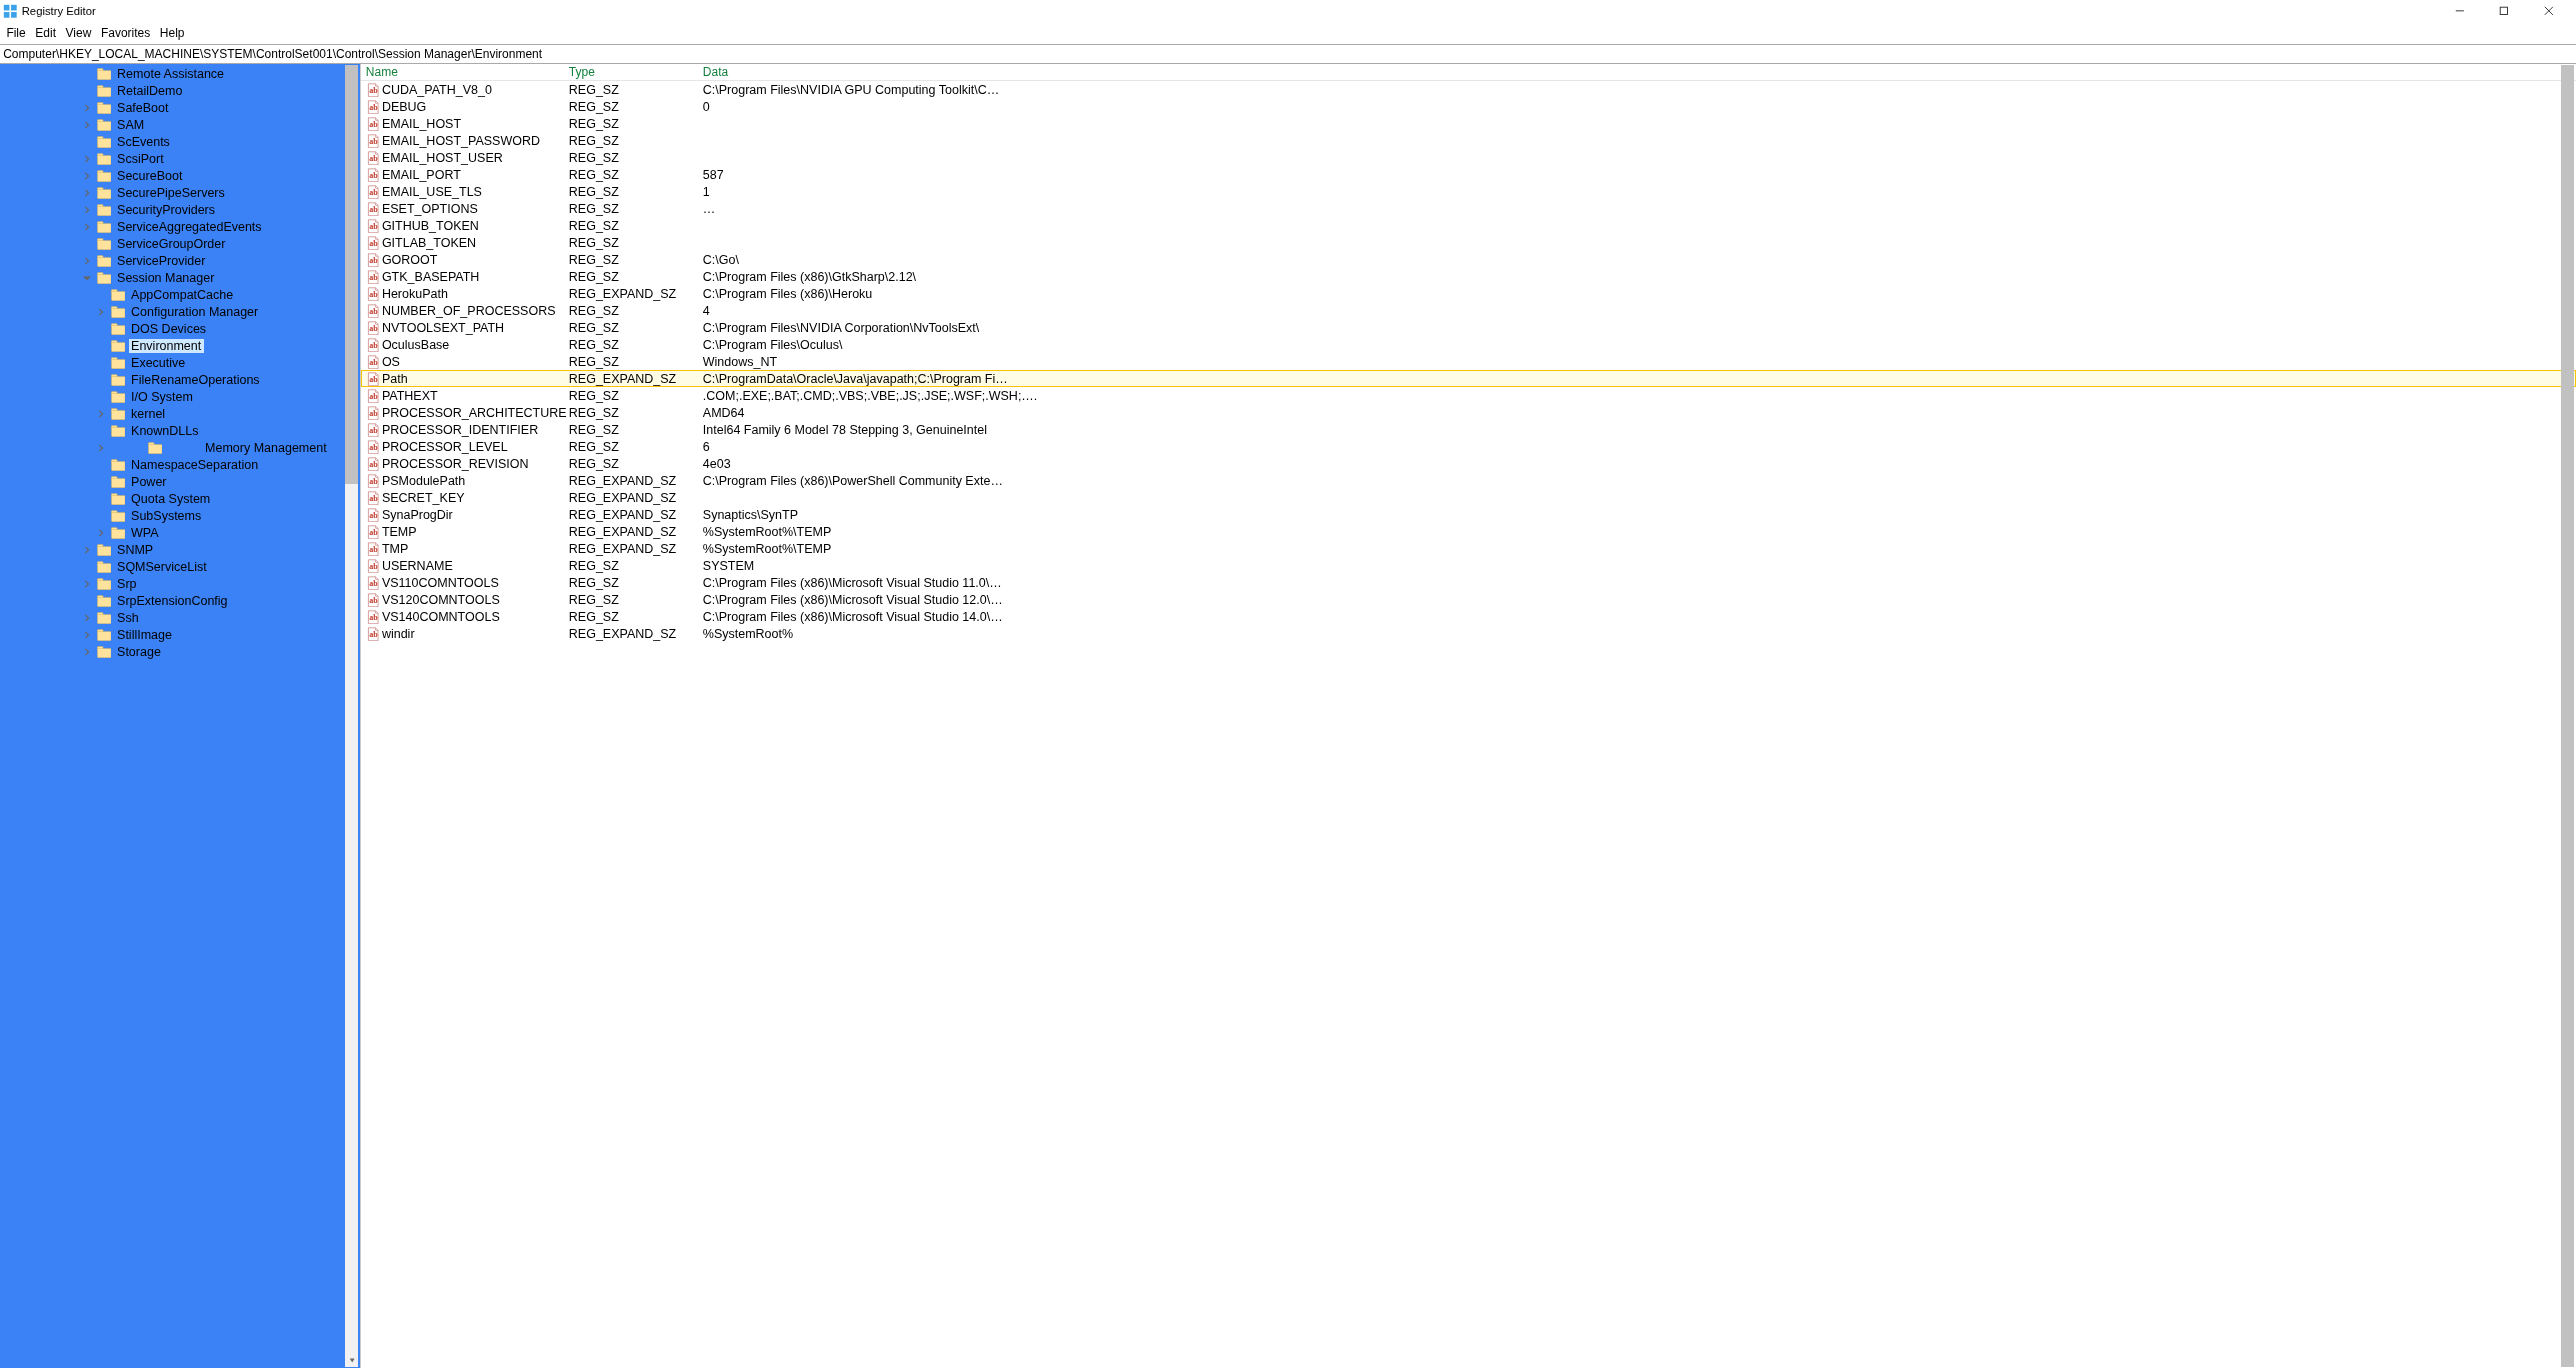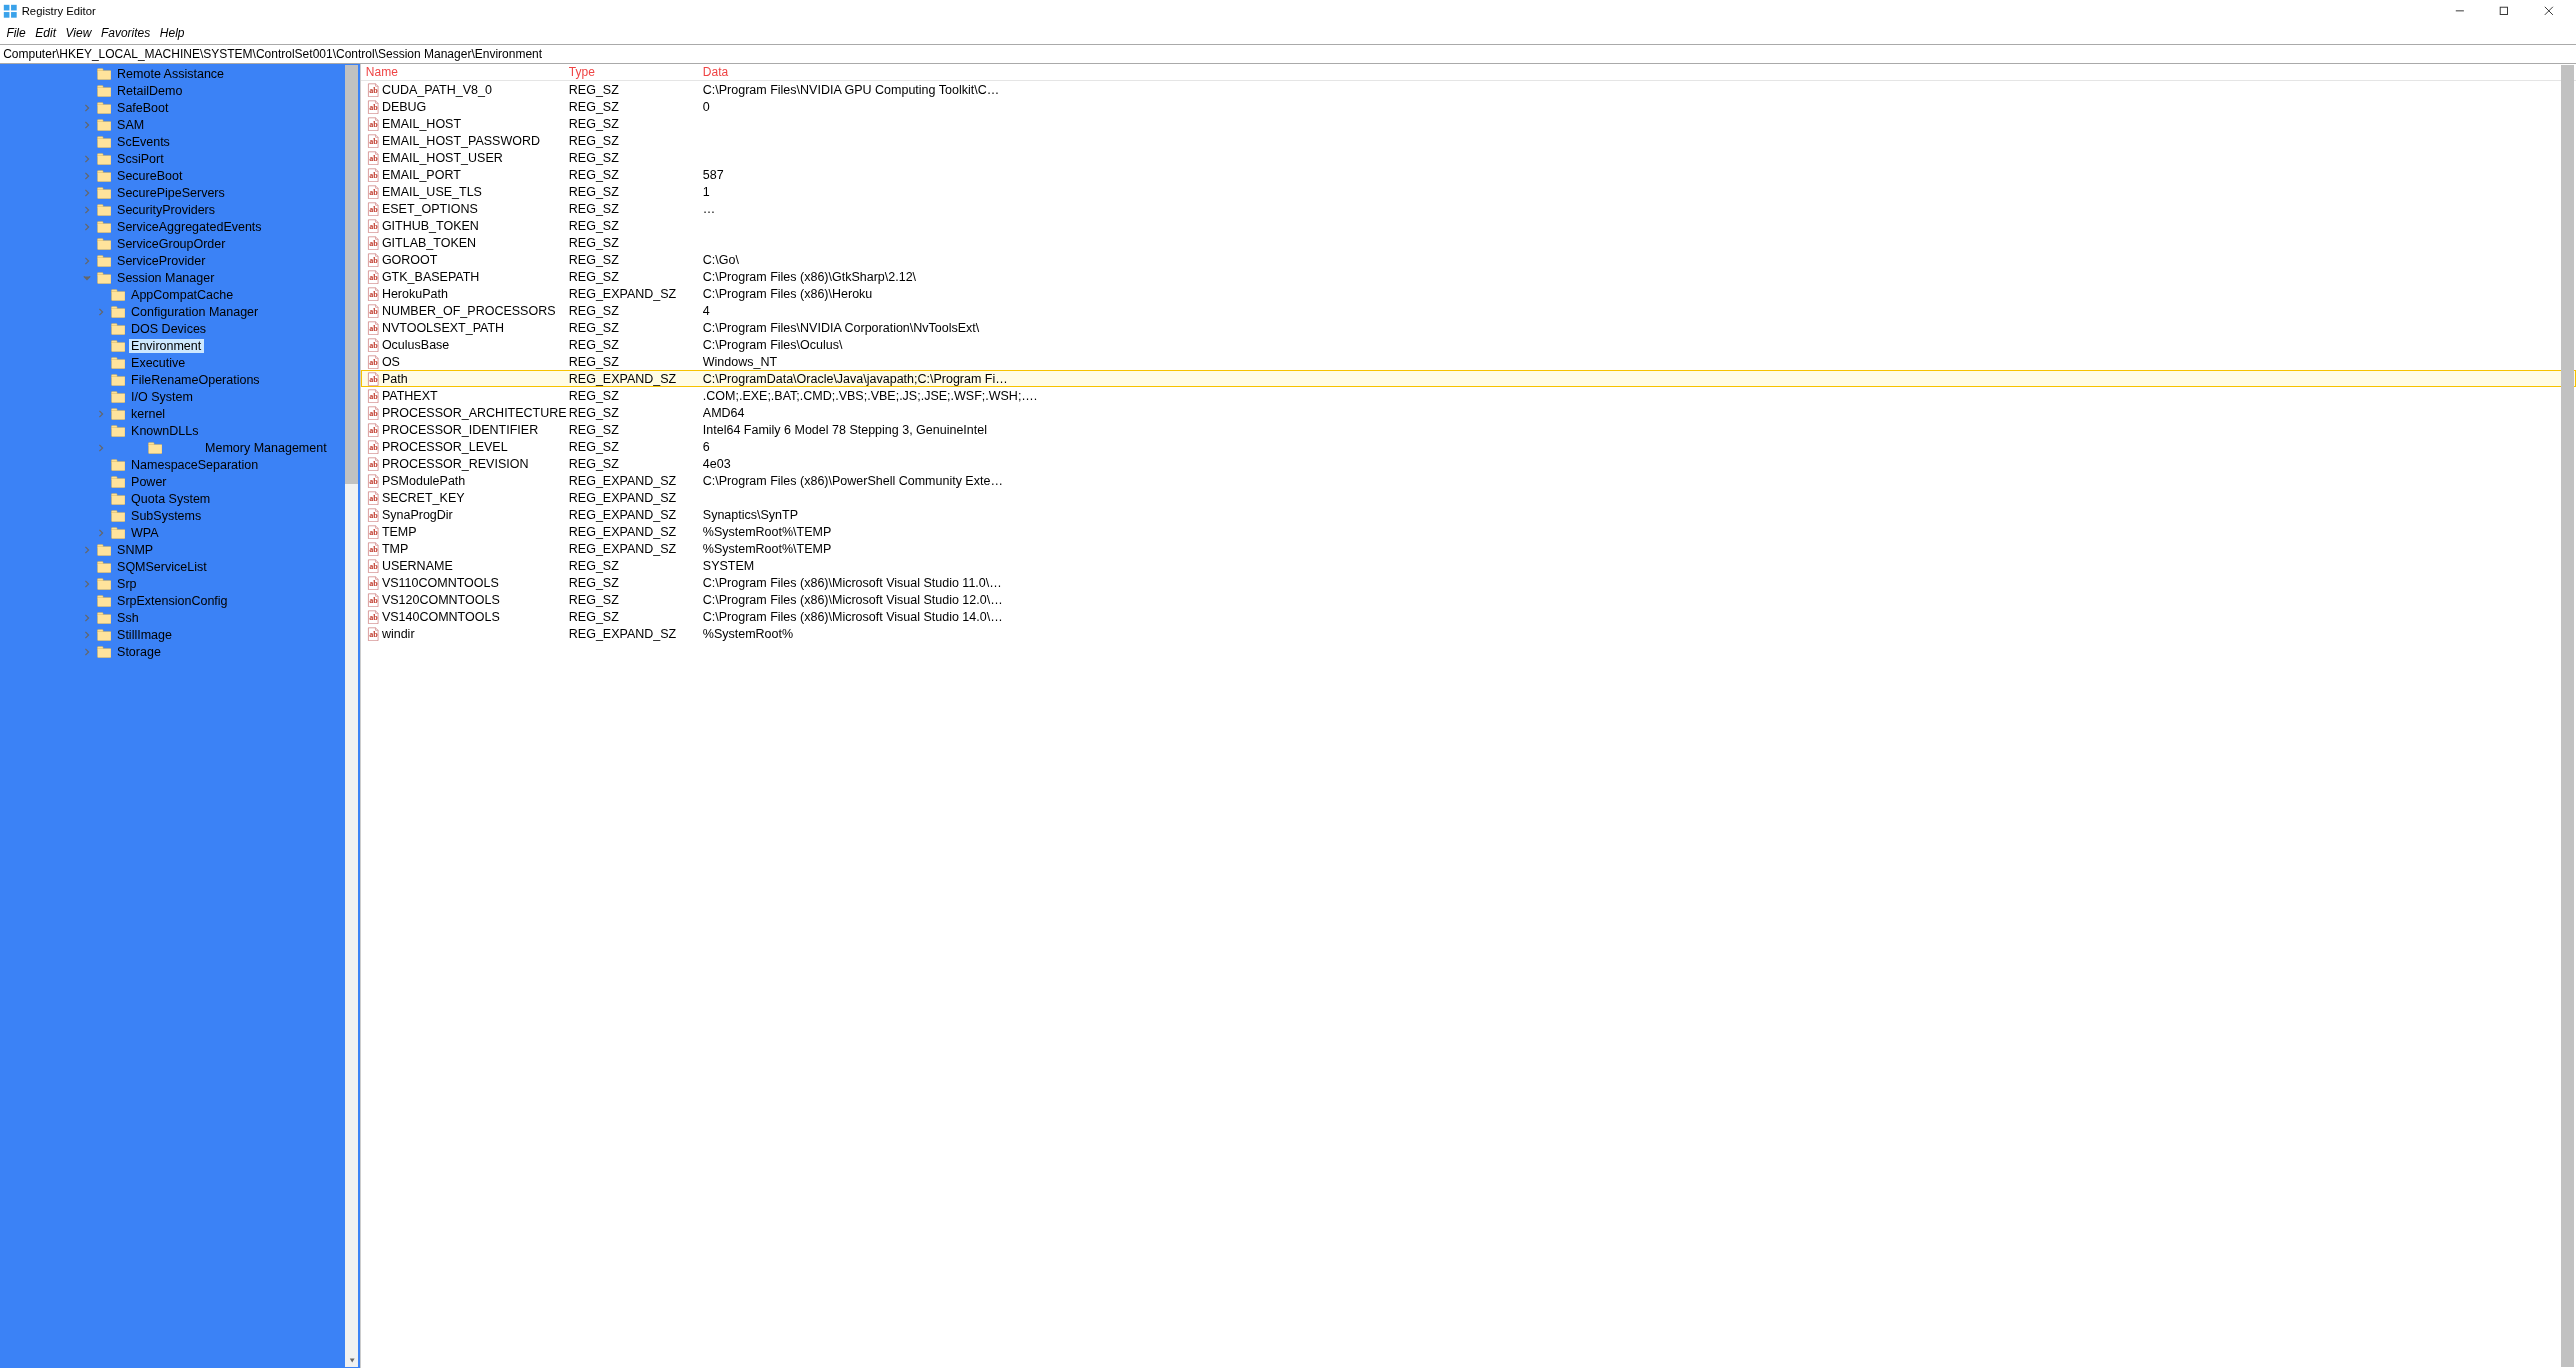--- a/index.html
+++ b/index.html
@@ -5,21 +5,21 @@
     * { box-sizing: border-box; margin: 0; padding: 0; }
     body { font-family: "Segoe UI", Tahoma, sans-serif; font-size: 12.5px; background: #fff; color: #000; user-select: none; }
 
     .title-bar { display: flex; align-items: center; height: 22.5px; padding: 0 3.2px; border-bottom: 0px solid #ccc; }
     .title-bar .icon { width: 14.5px; height: 14.5px; margin-right: 4px; }
     .title-bar .title { flex: 1; font-size: 11.3px; }
     .title-ctrls { display: flex; gap: 9.7px; padding-right: 6.4px; }
     .title-ctrls .ctrl { width: 35px; height: 19.3px; display: flex; align-items: center; justify-content: center; cursor: pointer; }
     .title-ctrls .ctrl svg { width: 9.7px; height: 9.7px; stroke: #333; stroke-width: 1.2; fill: none; }
 
-    .menu-bar { display: flex; gap: 3.2px; padding: 2.4px 3.2px 2.4px 3.2px; font-size: 12px; font-style: italic; }
+    .menu-bar { display: flex; gap: 3.2px; padding: 2.4px 3.2px 2.4px 3.2px; font-size: 12px; }
     .menu-bar .menu-item { padding: 1.6px 3.2px; cursor: pointer; }
 
     .address-bar { border-top: 0.8px solid #aaa; border-bottom: 0.8px solid #aaa; padding: 1.6px 3.2px; font-size: 12px; }
 
     .content { display: flex; height: calc(100vh - 22.5px - 21px - 20px); }
     .tree-pane { width: 361px; border-right: 0.8px solid #ccc; position: relative; overflow: hidden; background:#3b82f6; padding-left: 4.8px;}
     .tree-list { position: relative; padding-top: 1.6px; }
     .tree-row { display: flex; align-items: center; height: 17px; cursor: pointer; white-space: nowrap; }
     .tree-expander { width: 13px; height: 13px; display: flex; align-items: center; justify-content: center; }
     .tree-expander svg { width: 8px; height: 8px; stroke: #666; stroke-width: 1.5; fill: none; }
@@ -31,21 +31,21 @@
     .tree-label.selected { background: #cde8ff; }
     .tree-scroll { position: absolute; right: 1.6px; top: 1.6px; bottom: 1.6px; width: 13px; background: #f1f1f1; }
     .tree-scroll-thumb { position: absolute; left: 0; right: 0; top: 0; height: 419px; background: #c1c1c1; }
     .tree-scroll-arrow { position: absolute; left:0; right:0; height:13px; display:flex; align-items:center; justify-content:center; }
     .tree-scroll-arrow svg { width:6.4px; height:6.4px; fill:#666; }
 
     .list-pane { flex: 1; position: relative; overflow: hidden; }
     .list-scroll { position: absolute; right: 1.6px; top: 1.6px; bottom: 1.6px; width: 13px; background: #f1f1f1; }
     .list-scroll-thumb { position: absolute; left: 0; right: 0; top: 0; height: 100%; background: #c1c1c1; }
     .list-header { display: flex; border-bottom: 0.8px solid #e5e5e5; height: 17.7px; align-items: center; padding-left: 4.8px;}
-    .list-header .col { font-size: 12px; color: #ef4444; }
+    .list-header .col { font-size: 12px; color: #15803d; }
     .list-body { }
     .list-row { display: flex; align-items: center; height: 17px; padding-left: 4.8px; white-space: nowrap; }
     .list-row.highlight { outline: 1.6px solid #f7c200; outline-offset: -1.6px; background: #fffce5; }
     .col-name { width: 203px; display: flex; align-items: center; }
     .col-type { width: 114px; }
     .col-data { flex: 1; padding-right: 19.3px; overflow: hidden; text-overflow: ellipsis; margin-left: 20px; }
     .val-icon { width: 14.5px; height: 14.5px; margin-right: 1.6px; }
     .val-icon .page { fill: #fff; stroke: #c56b6b; stroke-width: 0.8; }
     .val-icon .corner { fill: #fff; stroke: #c56b6b; stroke-width: 0.8; }
     .ab { font-family: serif; font-weight: bold; font-size: 10px; fill: #c0392b; }

